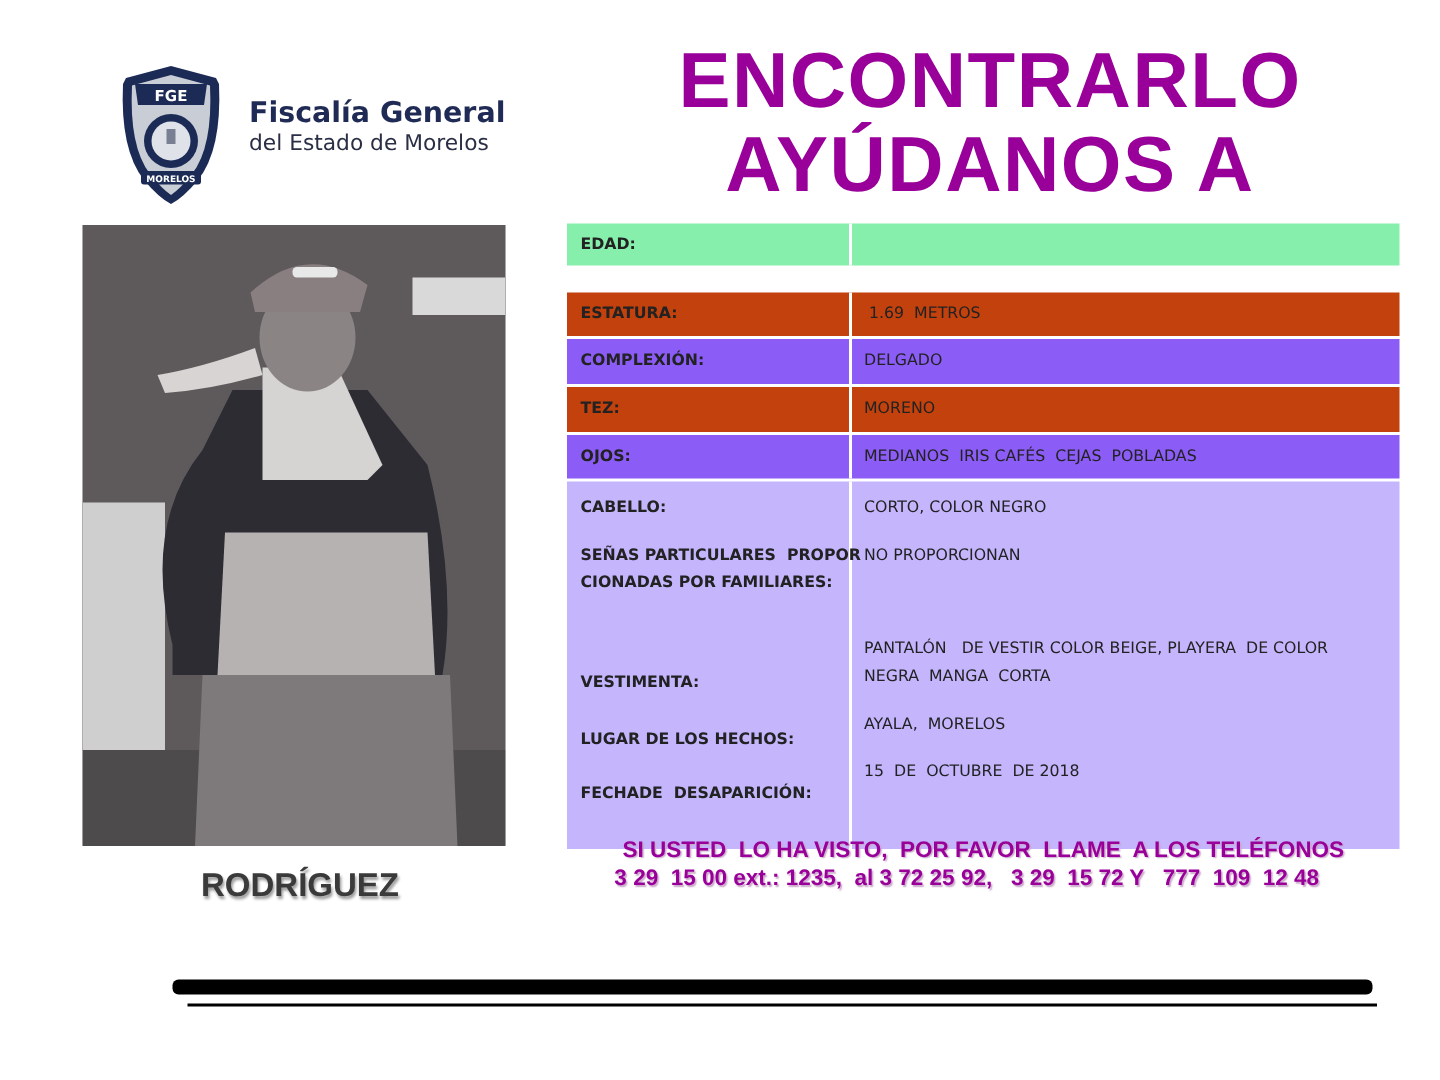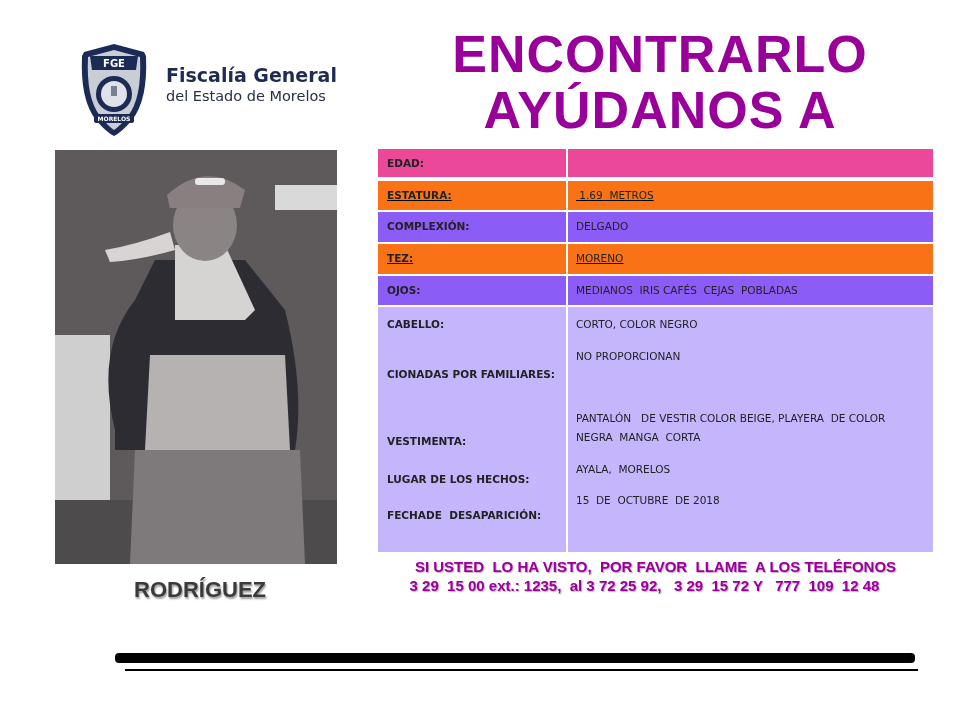--- a/index.html
+++ b/index.html
@@ -21,22 +21,22 @@
 
     .name { position: absolute; left: 50px; top: 576px; width: 300px; text-align: center;
       font-family: "Liberation Sans", sans-serif; font-weight: bold; font-size: 22px; line-height: 27px;
       color: #3a3a3a; text-shadow: 1px 2px 2px #9a9a9a; }
 
     .table { position: absolute; left: 378px; top: 149px; width: 555px; }
     .row { display: flex; margin-bottom: 2px; }
     .row .k, .row .v { font-family: "DejaVu Sans", sans-serif; font-size: 10.5px; color: #222; }
     .row .k { width: 190px; padding: 8px 0 0 9px; font-weight: bold; border-right: 2px solid #ffffff; }
     .row .v { flex: 1; padding: 8px 0 0 8px; }
-    .r-head { background: #ec4899; height: 28px; margin-bottom: 4px; }
-    .r-dark { background: #f97316; text-decoration: underline; }
+    .r-head { background: #86efac; height: 28px; margin-bottom: 18px; }
+    .r-dark { background: #c2410c; }
     .r-light { background: #8b5cf6; }
     .r1 { height: 29px; }
     .r2 { height: 30px; }
     .r3 { height: 30px; }
     .r4 { height: 29px; }
     .big { height: 245px; background: #c4b5fd; position: relative; }
     .big .k { height: 245px; position: relative; padding: 0; }
     .big .v { height: 245px; position: relative; padding: 0; }
     .ab { position: absolute; left: 9px; line-height: 19px; }
     .abv { position: absolute; left: 8px; line-height: 19px; }
@@ -114,20 +114,21 @@
     <div class="k">TEZ:</div>
     <div class="v">MORENO</div>
   </div>
   <div class="row r-light r4">
     <div class="k">OJOS:</div>
     <div class="v" style="white-space:pre">MEDIANOS  IRIS CAFÉS  CEJAS  POBLADAS</div>
   </div>
   <div class="row big">
     <div class="k">
       <div class="ab" style="top:8px">CABELLO:</div>
+      <div class="ab" style="top:40px;white-space:pre">SEÑAS PARTICULARES  PROPOR</div>
       <div class="ab" style="top:58px">CIONADAS POR FAMILIARES:</div>
       <div class="ab" style="top:125px">VESTIMENTA:</div>
       <div class="ab" style="top:163px">LUGAR DE LOS HECHOS:</div>
       <div class="ab" style="top:199px;white-space:pre">FECHADE  DESAPARICIÓN:</div>
     </div>
     <div class="v">
       <div class="abv" style="top:8px">CORTO, COLOR NEGRO</div>
       <div class="abv" style="top:40px">NO PROPORCIONAN</div>
       <div class="abv" style="top:102px;white-space:pre">PANTALÓN   DE VESTIR COLOR BEIGE, PLAYERA  DE COLOR</div>
       <div class="abv" style="top:121px;white-space:pre">NEGRA  MANGA  CORTA</div>

